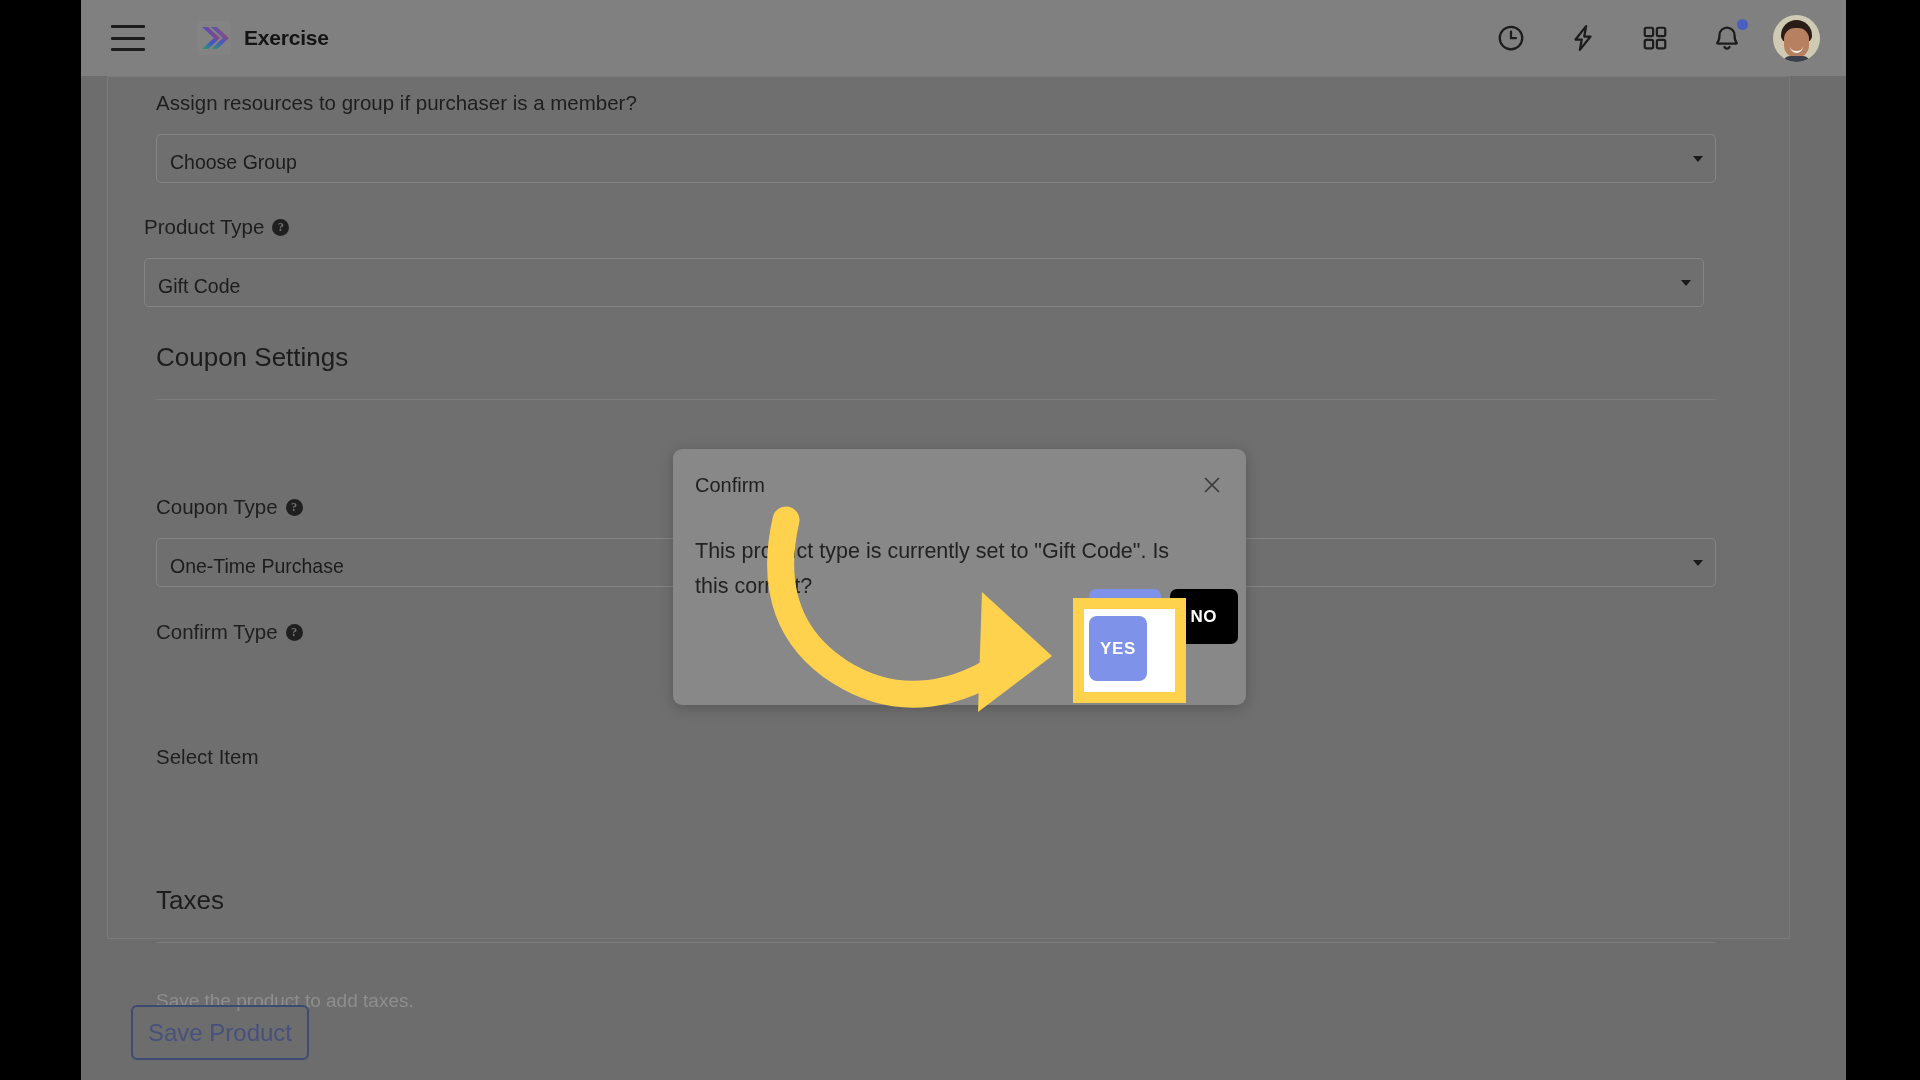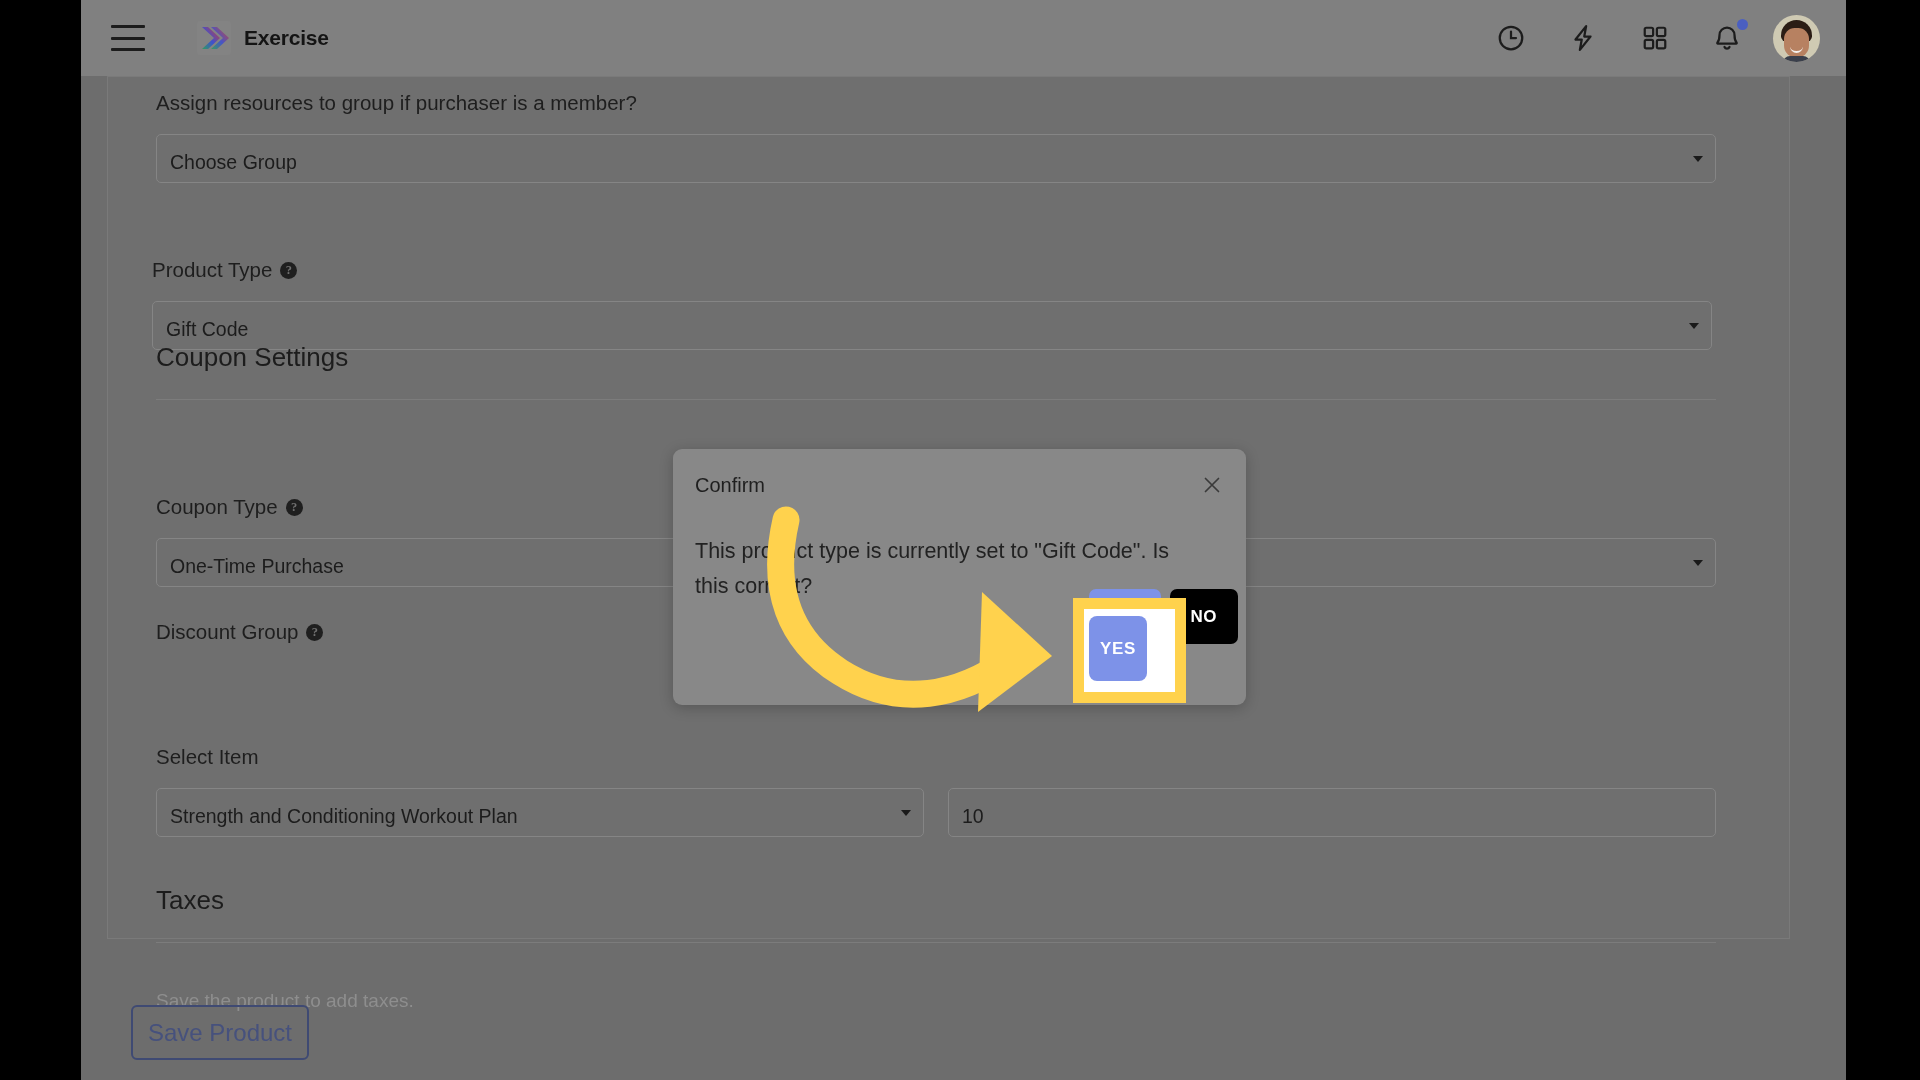--- a/index.html
+++ b/index.html
@@ -387,21 +387,21 @@
         <div class="abs" style="left:24px; top:16px; width:1560px;">
           <div class="field-label">
             <span>Assign resources to group if purchaser is a member?</span>
           </div>
           <div class="select-box" style="margin-top:20px;">
             <span class="sel-text">Choose Group</span>
             <span class="caret"></span>
           </div>
         </div>
 
-        <div class="abs" style="left:20px; top:140px; width:1560px;margin-top:43px;">
+        <div class="abs" style="left:12px; top:140px; width:1560px;">
           <div class="field-label">
             <span>Product Type</span>
             <span class="help-badge">?</span>
           </div>
           <div class="select-box" style="margin-top:20px;">
             <span class="sel-text">Gift Code</span>
             <span class="caret"></span>
           </div>
         </div>
 
@@ -416,37 +416,28 @@
             <span class="help-badge">?</span>
           </div>
           <div class="select-box" style="margin-top:20px;">
             <span class="sel-text">One-Time Purchase</span>
             <span class="caret"></span>
           </div>
         </div>
 
         <div class="abs" style="left:24px; top:545px; width:1560px;">
           <div class="field-label">
-            <span>Discount Group</span>
+            <span>Confirm Type</span>
             <span class="help-badge">?</span>
           </div>
         </div>
 
         <div class="abs" style="left:24px; top:670px; width:1560px;">
           <div class="field-label">
             <span>Select Item</span>
-          </div>
-          <div style="display:flex; gap:24px; margin-top:20px;">
-            <div class="select-box" style="width:790px;">
-              <span class="sel-text">Strength and Conditioning Workout Plan</span>
-              <span class="caret"></span>
-            </div>
-            <div class="select-box" style="width:790px; cursor:text;">
-              <span class="sel-text">10</span>
-            </div>
           </div>
         </div>
 
         <div class="abs" style="left:24px; top:810px; width:1560px;">
           <div class="section-title">Taxes</div>
           <div class="hr" style="margin-top:29px;"></div>
           <div class="muted-note" style="margin-top:47px;">Save the product to add taxes.</div>
         </div>
 
       </div>

